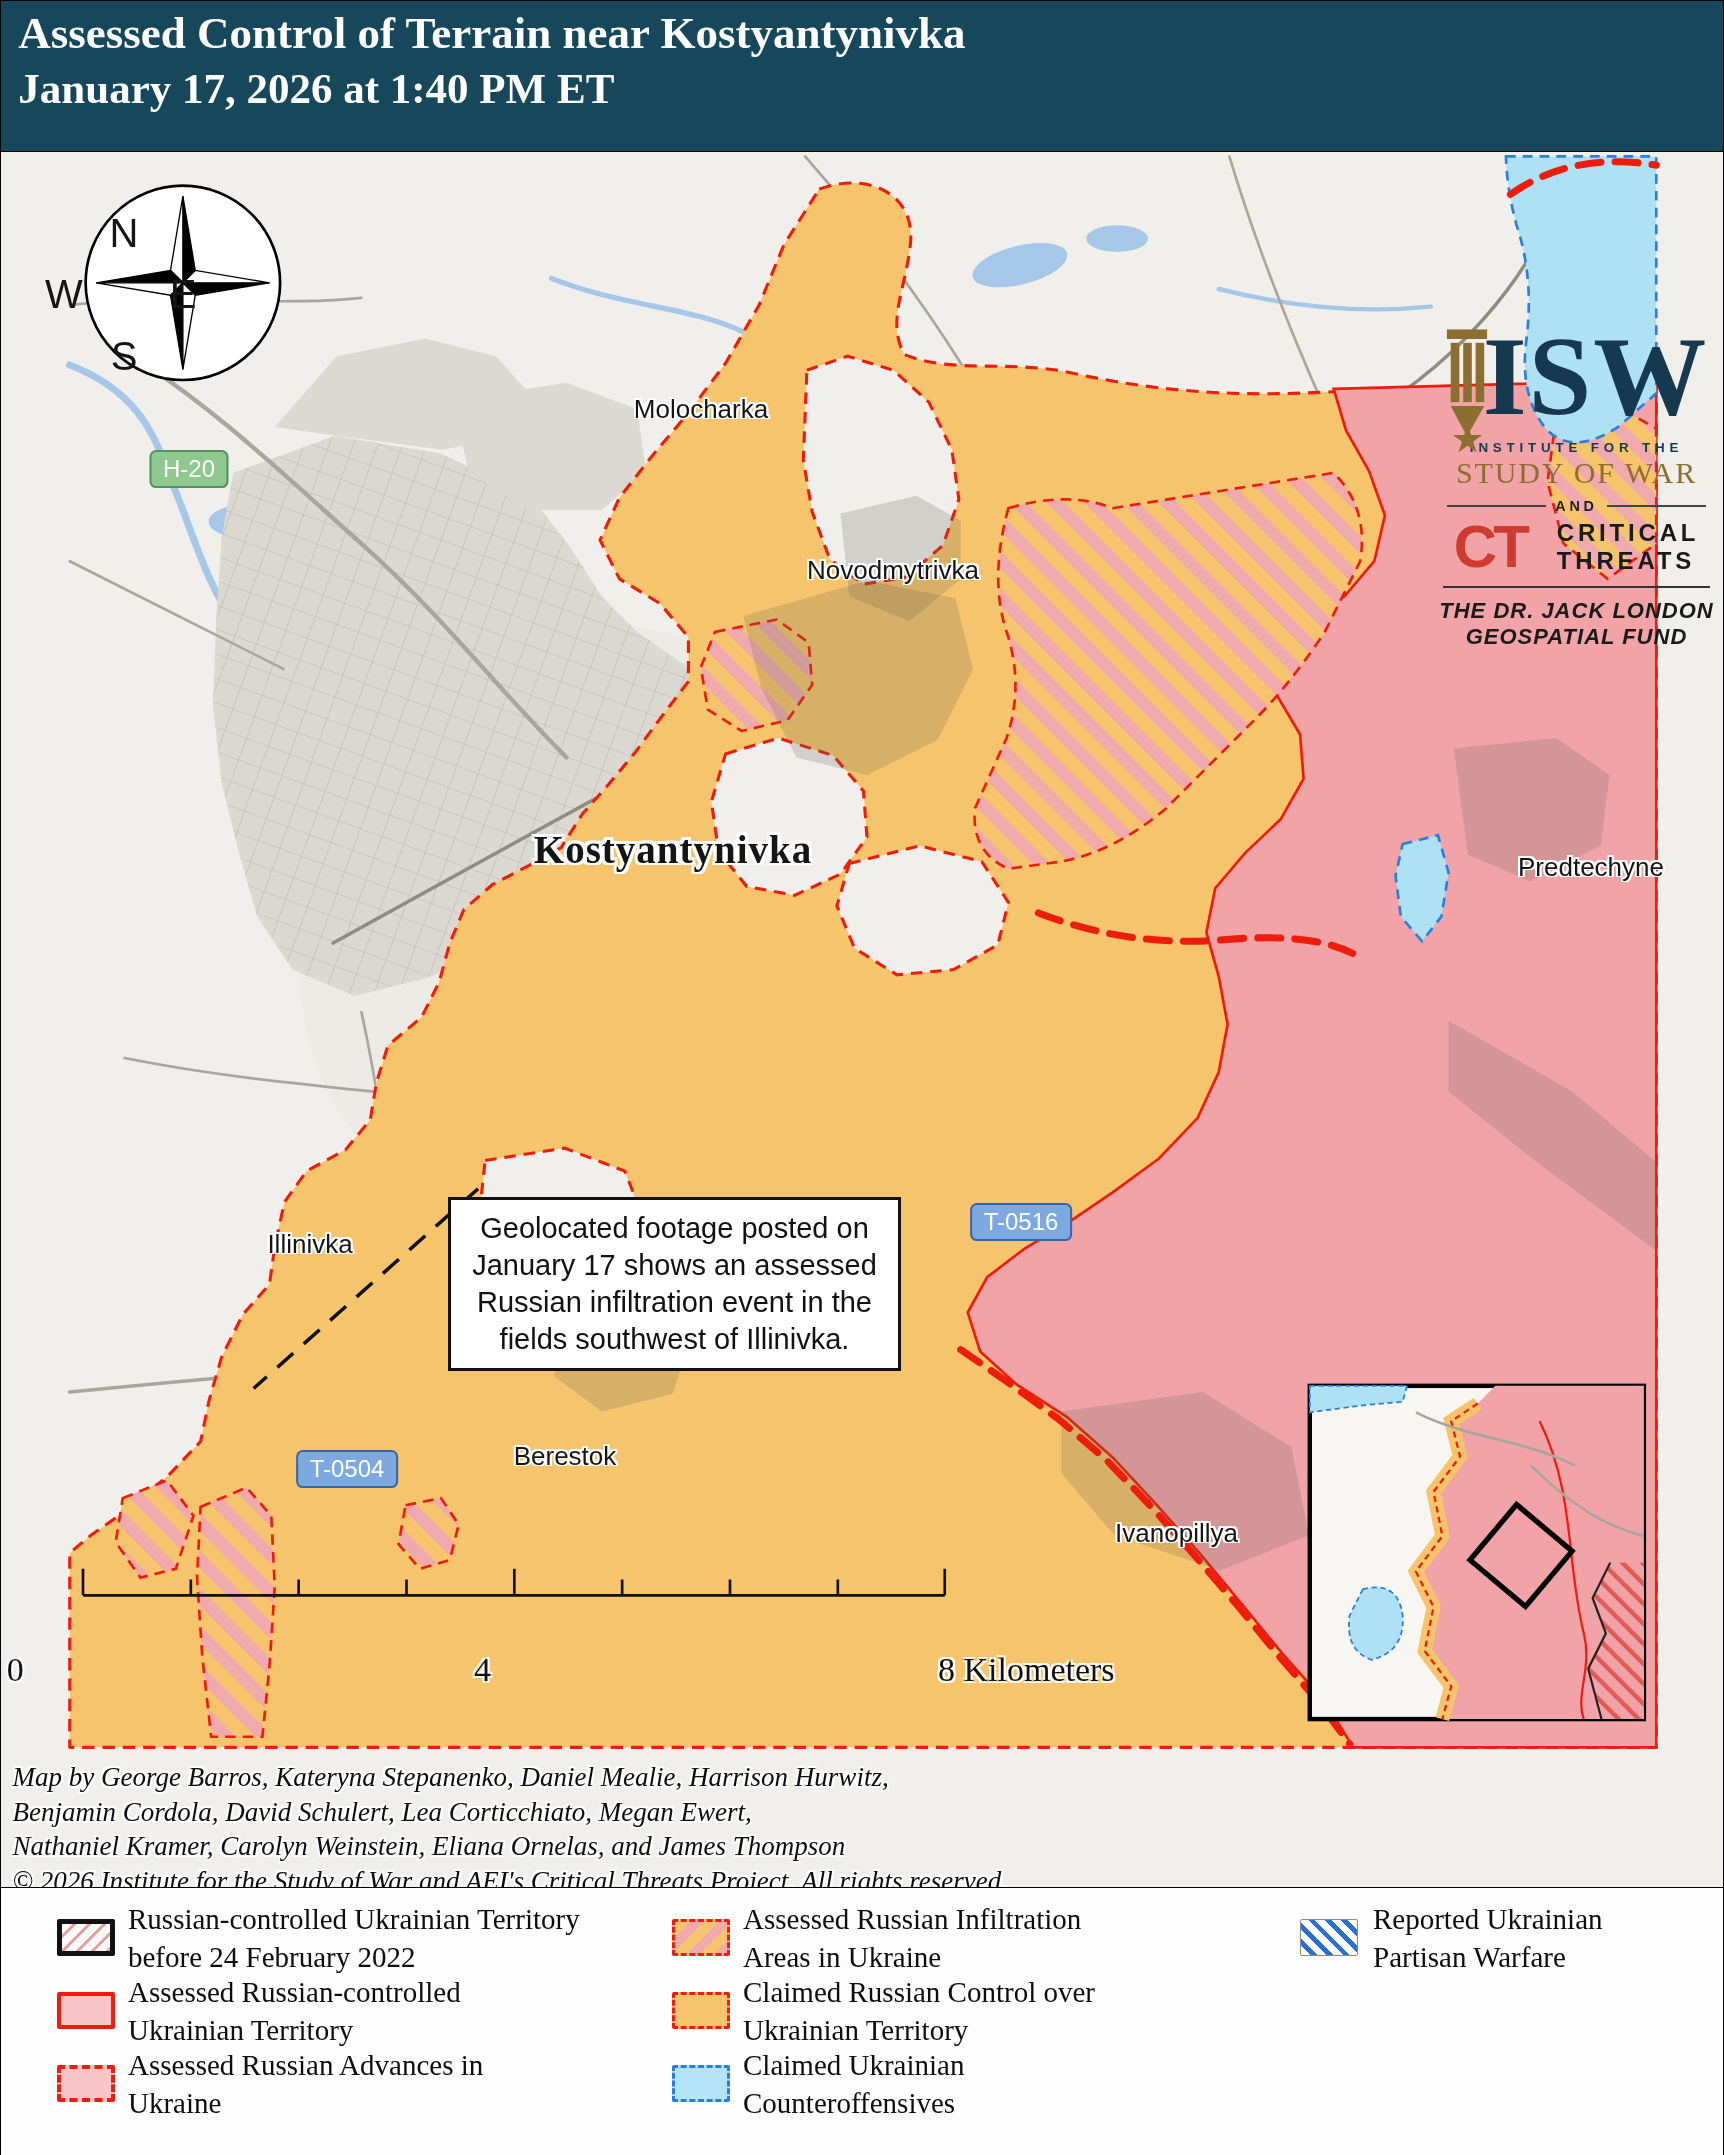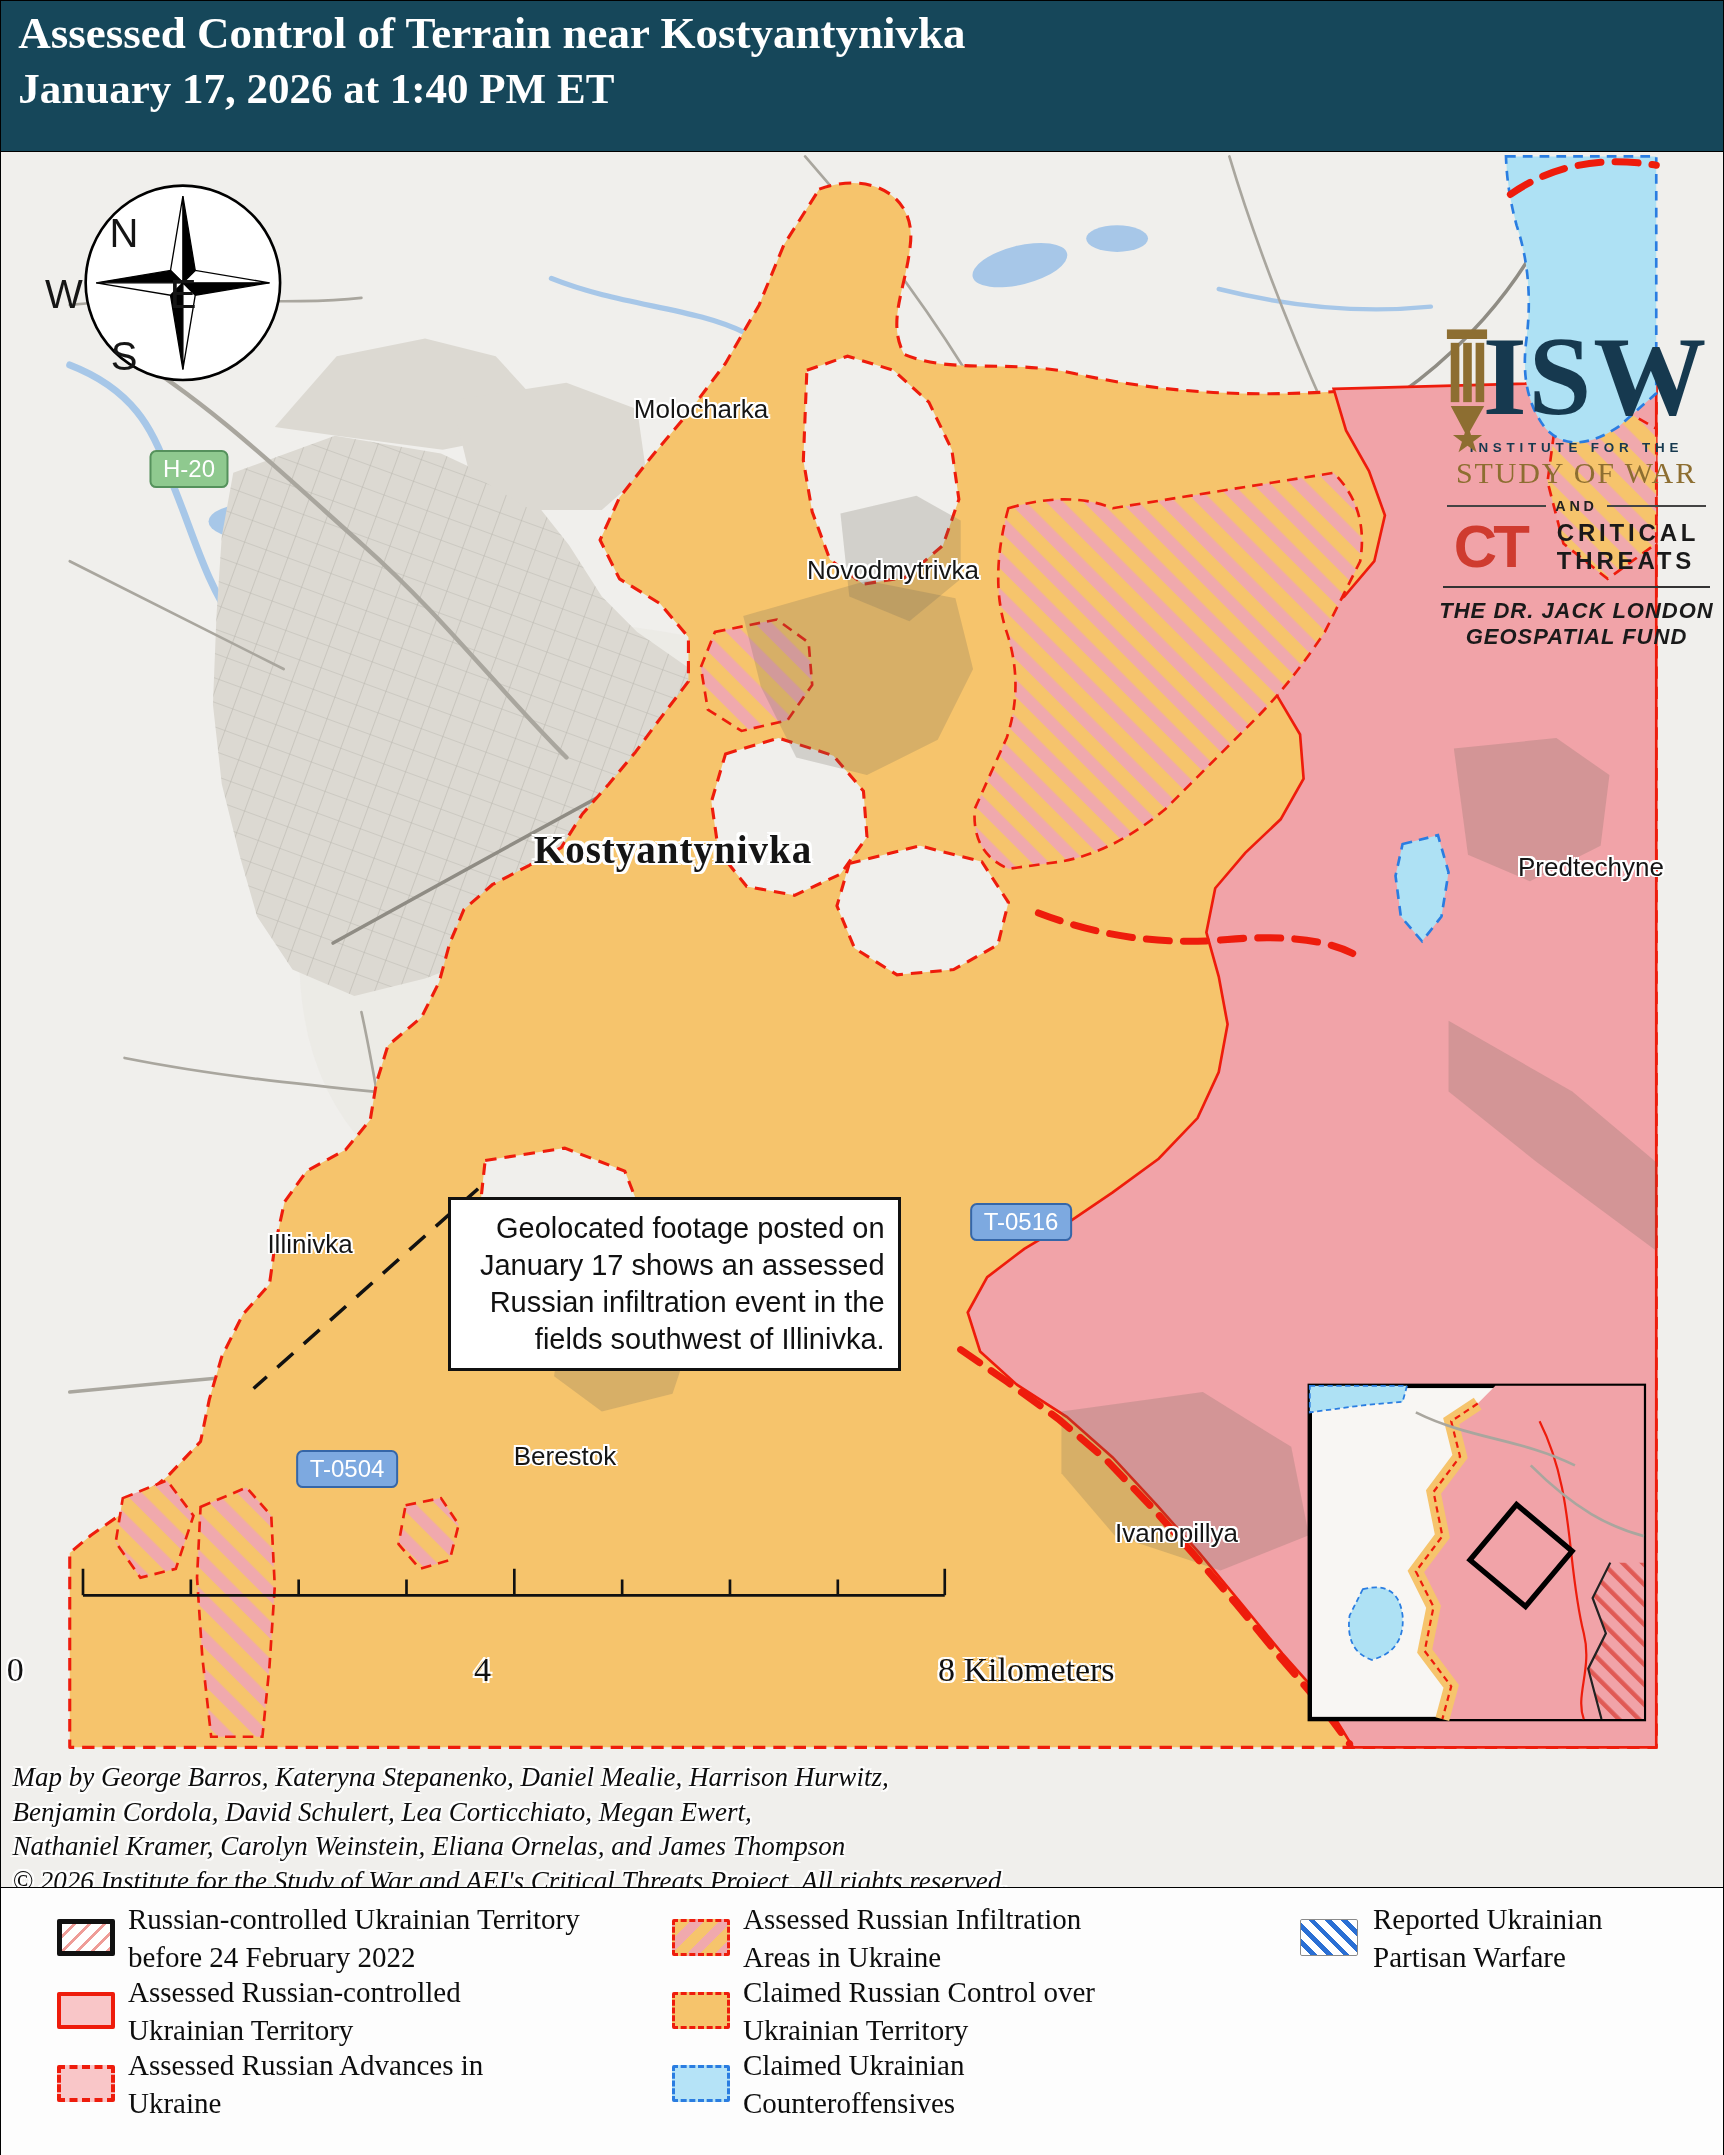--- a/index.html
+++ b/index.html
@@ -16,21 +16,21 @@
   #map svg{position:absolute;left:0;top:0;}
   .maplabel{position:absolute;transform:translate(-50%,-50%);color:#151515;font-size:26px;white-space:nowrap;
      text-shadow:-1.9px -1.9px 0 #fff,1.9px -1.9px 0 #fff,-1.9px 1.9px 0 #fff,1.9px 1.9px 0 #fff,0 -1.9px 0 #fff,0 1.9px 0 #fff,-1.9px 0 0 #fff,1.9px 0 0 #fff;}
   .citymain{font-family:"Liberation Serif",serif;font-weight:bold;font-size:39px;letter-spacing:1px;
      text-shadow:-2.9px -2.9px 0 #fff,2.9px -2.9px 0 #fff,-2.9px 2.9px 0 #fff,2.9px 2.9px 0 #fff,0 -2.9px 0 #fff,0 2.9px 0 #fff,-2.9px 0 0 #fff,2.9px 0 0 #fff;}
   .badge{position:absolute;transform:translate(-50%,-50%);color:#fff;font-size:24px;text-align:center;
          padding:2.9px 11.5px;border-radius:6.7px;white-space:nowrap;}
   .badge.green{background:#8fc98f;border:2.9px solid #55915c;text-align:center;}
   .badge.blue{background:#7da9e0;border:2.9px solid #3566a8;}
   #annotation{position:absolute;left:447px;top:1196px;width:453px;background:#fff;border:3.8px solid #111;
-      box-sizing:border-box;padding:9.6px 13.4px;font-size:29px;line-height:1.28;text-align:right;color:#111;}
+      box-sizing:border-box;padding:9.6px 13.4px;font-size:29px;line-height:1.28;text-align:center;color:#111;}
   .scalenum{position:absolute;font-family:"Liberation Serif",serif;font-size:34px;color:#111;
      text-shadow:-1.9px -1.9px 0 #fff,1.9px -1.9px 0 #fff,-1.9px 1.9px 0 #fff,1.9px 1.9px 0 #fff;}
   .credit{position:absolute;left:11.5px;font-family:"Liberation Serif",serif;font-style:italic;font-size:27px;color:#0d0d0d;white-space:nowrap;
      text-shadow:-1.9px -1.9px 0 #fff,1.9px -1.9px 0 #fff,-1.9px 1.9px 0 #fff,1.9px 1.9px 0 #fff,0 -1.9px 0 #fff,0 1.9px 0 #fff;}
   
   #logo{position:absolute;left:1436px;top:173px;width:279px;text-align:center;}
   #isw-word{font-family:"Liberation Serif",serif;font-weight:bold;font-size:113px;line-height:.9;color:#16394f;
             letter-spacing:1.9px;display:inline-block;}
   #isw-row{position:relative;height:113px;}
   #institute{font-size:13.4px;letter-spacing:4.8px;color:#16394f;font-weight:bold;margin-top:1.9px;}

